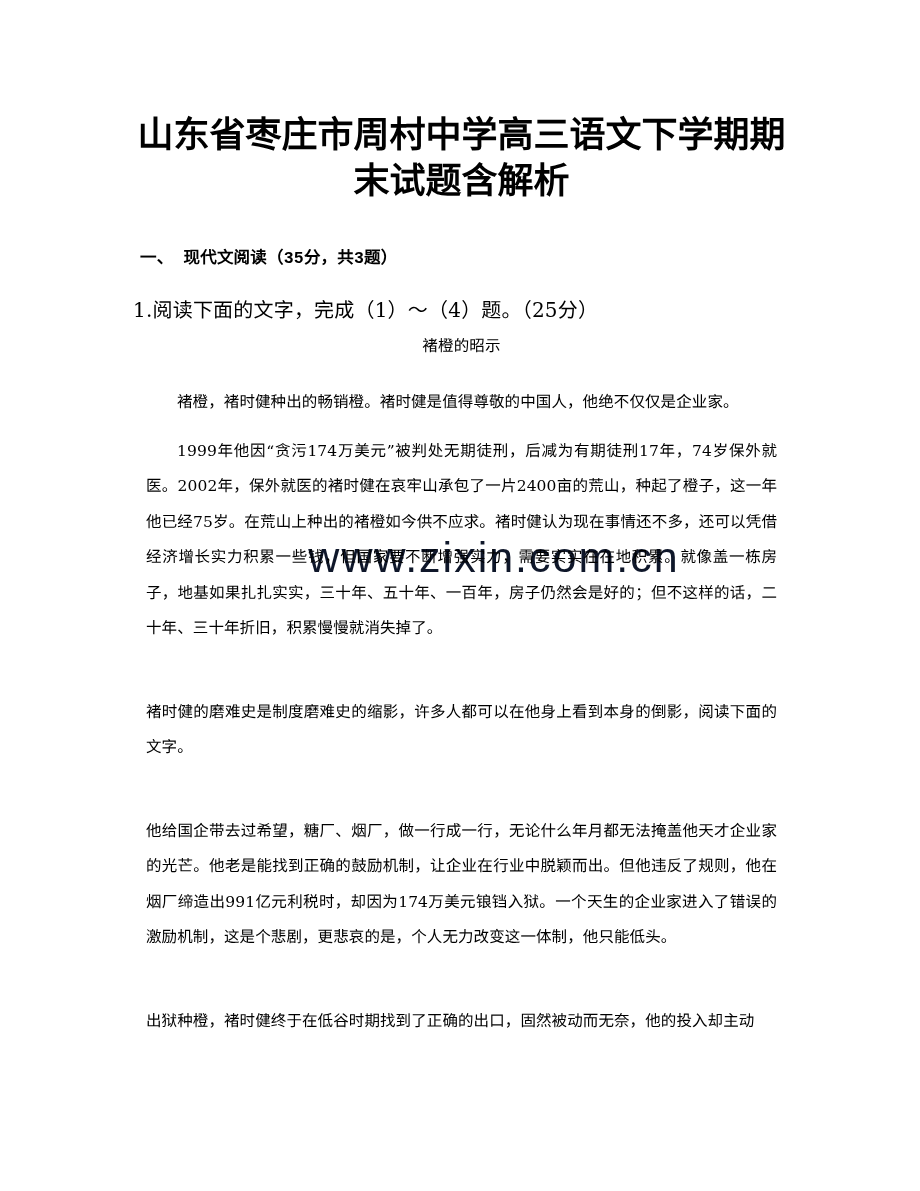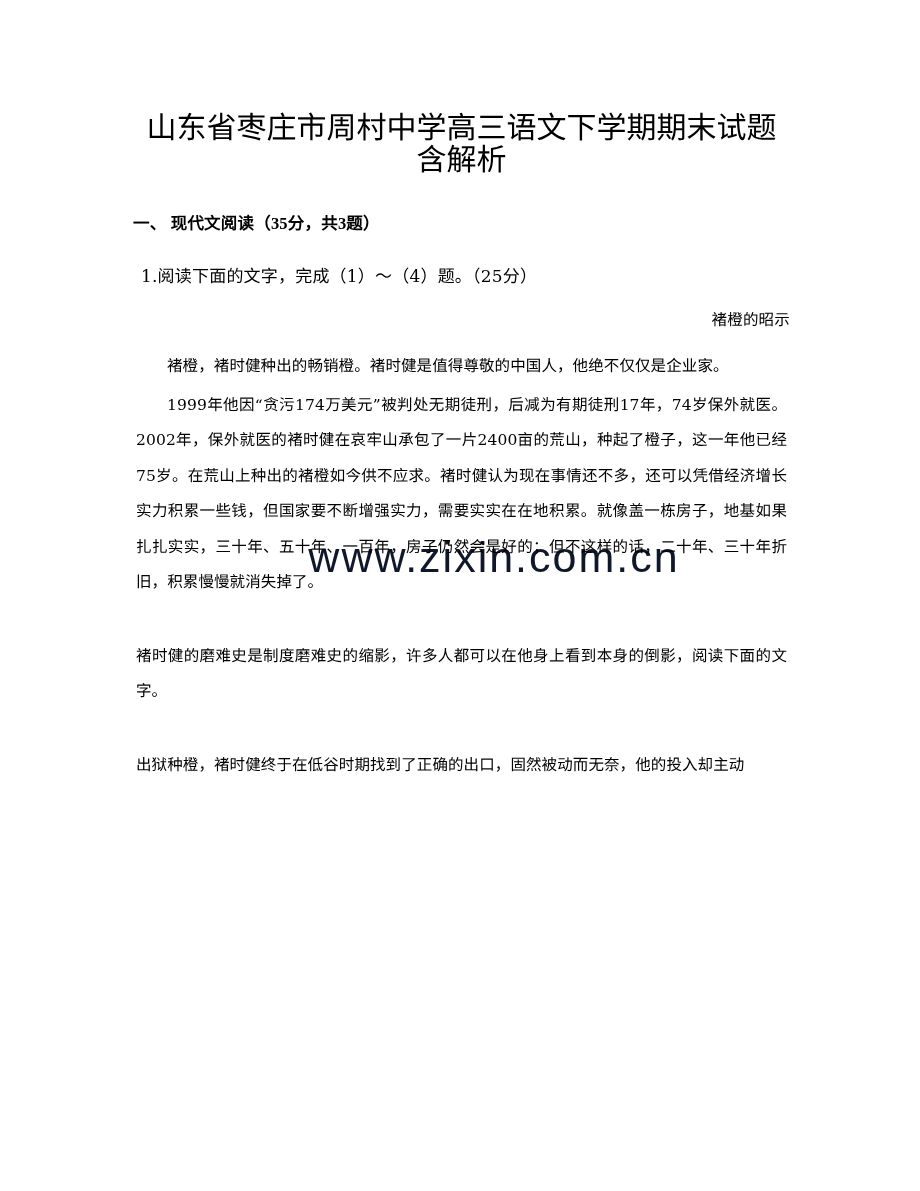--- a/index.html
+++ b/index.html
@@ -45,60 +45,60 @@
   #content {
     position: absolute;
     left: 133px;
     top: 0;
     width: 657px;
     z-index: 1;
   }
 
   .doc-title {
     font-family: "DejaVu Sans", "Liberation Sans", sans-serif;
-    font-weight: normal;
-    font-size: 30px;
-    line-height: 32px;
+    font-weight: bold;
+    font-size: 36px;
+    line-height: 46px;
     text-align: center;
     margin: 0;
     padding-top: 112px;
     letter-spacing: 0px;
   }
 
   .section-heading {
-    font-family: Liberation Serif, serif;
+    font-family: Liberation Mono, monospace;
     font-weight: bold;
     font-size: 16.5px;
     line-height: 22px;
-    margin: 0;
+    margin: 7px;
     padding-top: 37px;
     letter-spacing: 0.2px;
   }
 
   .q-line {
-    font-size: 17px;
+    font-size: 20px;
     line-height: 22px;
-    margin: 8px;
+    margin: 0;
     padding-top: 22px;
     letter-spacing: 0.2px;
   }
 
   .centered-line {
     font-size: 15.5px;
     line-height: 22px;
     margin: 0;
     padding-top: 14px;
-    text-align: right;
+    text-align: center;
     letter-spacing: 0.2px;
   }
 
   .body-para {
     font-size: 15.5px;
     line-height: 35.5px;
-    margin: 3px;
+    margin: 13px;
     text-align: justify;
     text-justify: inter-ideograph;
     letter-spacing: 0.1px;
   }
 
   .body-para.first {
     padding-top: 15px;
   }
 
   .body-para.indent {
@@ -127,17 +127,18 @@
     <div class="centered-line">褚橙的昭示</div>
 
 
     <p class="body-para indent first">褚橙，褚时健种出的畅销橙。褚时健是值得尊敬的中国人，他绝不仅仅是企业家。</p>
 
 
     <p class="body-para indent">1999年他因“贪污174万美元”被判处无期徒刑，后减为有期徒刑17年，74岁保外就医。2002年，保外就医的褚时健在哀牢山承包了一片2400亩的荒山，种起了橙子，这一年他已经75岁。在荒山上种出的褚橙如今供不应求。褚时健认为现在事情还不多，还可以凭借经济增长实力积累一些钱，但国家要不断增强实力，需要实实在在地积累。就像盖一栋房子，地基如果扎扎实实，三十年、五十年、一百年，房子仍然会是好的；但不这样的话，二十年、三十年折旧，积累慢慢就消失掉了。</p>
 
     <p class="body-para gap">褚时健的磨难史是制度磨难史的缩影，许多人都可以在他身上看到本身的倒影，阅读下面的文字。</p>
 
+    <p class="body-para gap">他给国企带去过希望，糖厂、烟厂，做一行成一行，无论什么年月都无法掩盖他天才企业家的光芒。他老是能找到正确的鼓励机制，让企业在行业中脱颖而出。但他违反了规则，他在烟厂缔造出991亿元利税时，却因为174万美元锒铛入狱。一个天生的企业家进入了错误的激励机制，这是个悲剧，更悲哀的是，个人无力改变这一体制，他只能低头。</p>
 
     <p class="body-para gap">出狱种橙，褚时健终于在低谷时期找到了正确的出口，固然被动而无奈，他的投入却主动</p>
 
   </div>
 </div>
 
 </body></html>

